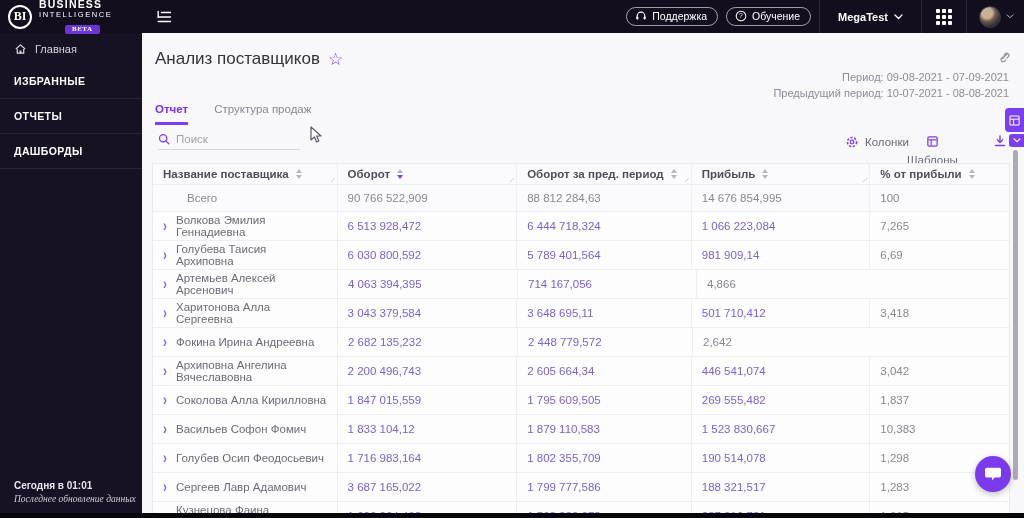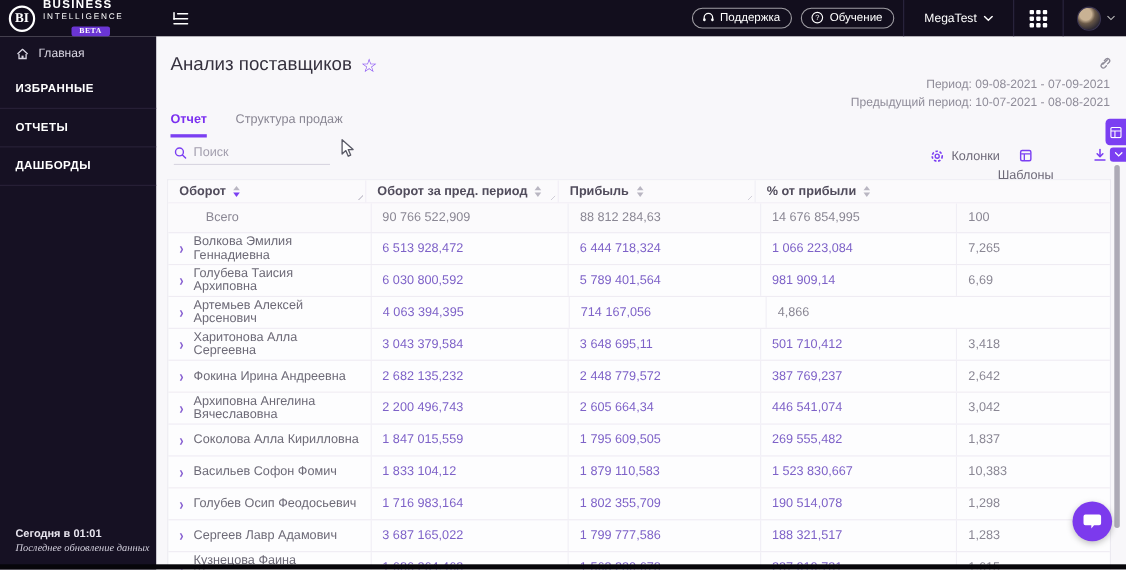--- a/index.html
+++ b/index.html
@@ -12,21 +12,21 @@
   .logo { display:flex; align-items:center; gap:7px; padding-left:8px; width:142px; }
   .logo-circle { width:24px; height:24px; border:2px solid #fff; border-radius:50%; color:#fff; font-family:"Liberation Serif", serif; font-weight:bold; font-size:12px; display:flex; align-items:center; justify-content:center; }
   .logo-text { color:#fff; line-height:1; position:relative; }
   .logo-line1 { font-size:10.5px; font-weight:bold; letter-spacing:1.2px; }
   .logo-line2 { font-size:7.5px; letter-spacing:1.6px; margin-top:1px; }
   .beta-badge { display:inline-block; background:#6a35d4; color:#fff; font-family:"Liberation Serif", serif; font-size:7px; font-weight:bold; padding:1px 7px; border-radius:2px; margin-top:1px; margin-left:26px; letter-spacing:.5px; }
   .menu-btn { margin-left:12px; width:20px; height:20px; display:flex; align-items:center; justify-content:center; cursor:pointer; }
   .topbar-right { margin-left:auto; display:flex; align-items:center; height:100%; }
   .pill-btn { display:flex; align-items:center; gap:5px; border:1px solid rgba(255,255,255,.6); border-radius:10px; color:#fff; font-size:10.5px; padding:2px 10px 3px 8px; margin-right:8px; cursor:pointer; background:transparent; }
   .tb-divider { width:1px; height:33px; background:#2c2640; margin:0 0; }
-  .workspace { display:flex; align-items:center; gap:6px; color:#fff; font-size:11px; font-weight:normal; padding:0 18px; cursor:pointer; }
+  .workspace { display:flex; align-items:center; gap:6px; color:#fff; font-size:11px; font-weight:bold; padding:0 18px; cursor:pointer; }
   .grid-btn { padding:0 14px; cursor:pointer; display:flex; align-items:center; }
   .dots { display:grid; grid-template-columns:repeat(3,4px); grid-template-rows:repeat(3,4px); gap:2px; }
   .dots i { background:#fff; border-radius:1px; }
   .avatar-wrap { display:flex; align-items:center; gap:5px; padding:0 10px 0 12px; cursor:pointer; }
   .avatar { width:22px; height:22px; border-radius:50%; background:radial-gradient(circle at 35% 30%, #c9b294 0 28%, #6b5a49 45%, #2e2a33 75%); border:1px solid #3a3450; }
 
   
   .sidebar { position:absolute; left:0; top:33px; width:142px; height:485px; background:#161123; z-index:20; }
   .side-item { display:flex; align-items:center; gap:8px; color:#d9d6e2; font-size:11px; padding:10px 12px 9px 14px; cursor:pointer; }
   .side-item.upper { color:#fff; font-size:10.5px; font-weight:bold; letter-spacing:.4px; border-bottom:1px solid #292238; padding:11px 12px 11px 14px; }
@@ -288,20 +288,28 @@
         <span>
           <svg width="8" height="5" viewBox="0 0 9 6">
               <path d="M1 1 l3.5 3.5 L8 1" fill="none" stroke="#fff" stroke-width="1.4" stroke-linecap="round"></path>
             </svg>
         </span>
       </div>
     </div>
 
     <div class="table">
       <div class="tr th-row">
+        <div class="th c1">
+          <span>Название поставщика</span>
+          <span class="sort">
+              <i class="up"></i>
+              <i class="down"></i>
+            </span>
+          <span class="resize-h"></span>
+        </div>
         <div class="th c2">
           <span>Оборот</span>
           <span class="sort active">
               <i class="up"></i>
               <i class="down"></i>
             </span>
           <span class="resize-h"></span>
         </div>
         <div class="th c3">
           <span>Оборот за пред. период</span>
@@ -414,23 +422,20 @@
     <div class="td c1 name-cell">
       <span class="chev">›</span>
       <span>Фокина Ирина Андреевна</span>
     </div>
     <div class="td c2">
               <span class="num">2 682 135,232</span>
             </div>
     <div class="td c3">
               <span class="num">2 448 779,572</span>
             </div>
-    <div class="td c4">
-              <span class="num">387 769,237</span>
-            </div>
     <div class="td c5">
               <span class="pct">2,642</span>
             </div>
   </div>
 
   <div class="tr body-row">
     <div class="td c1 name-cell">
       <span class="chev">›</span>
       <span>Архиповна Ангелина Вячеславовна</span>
     </div>

